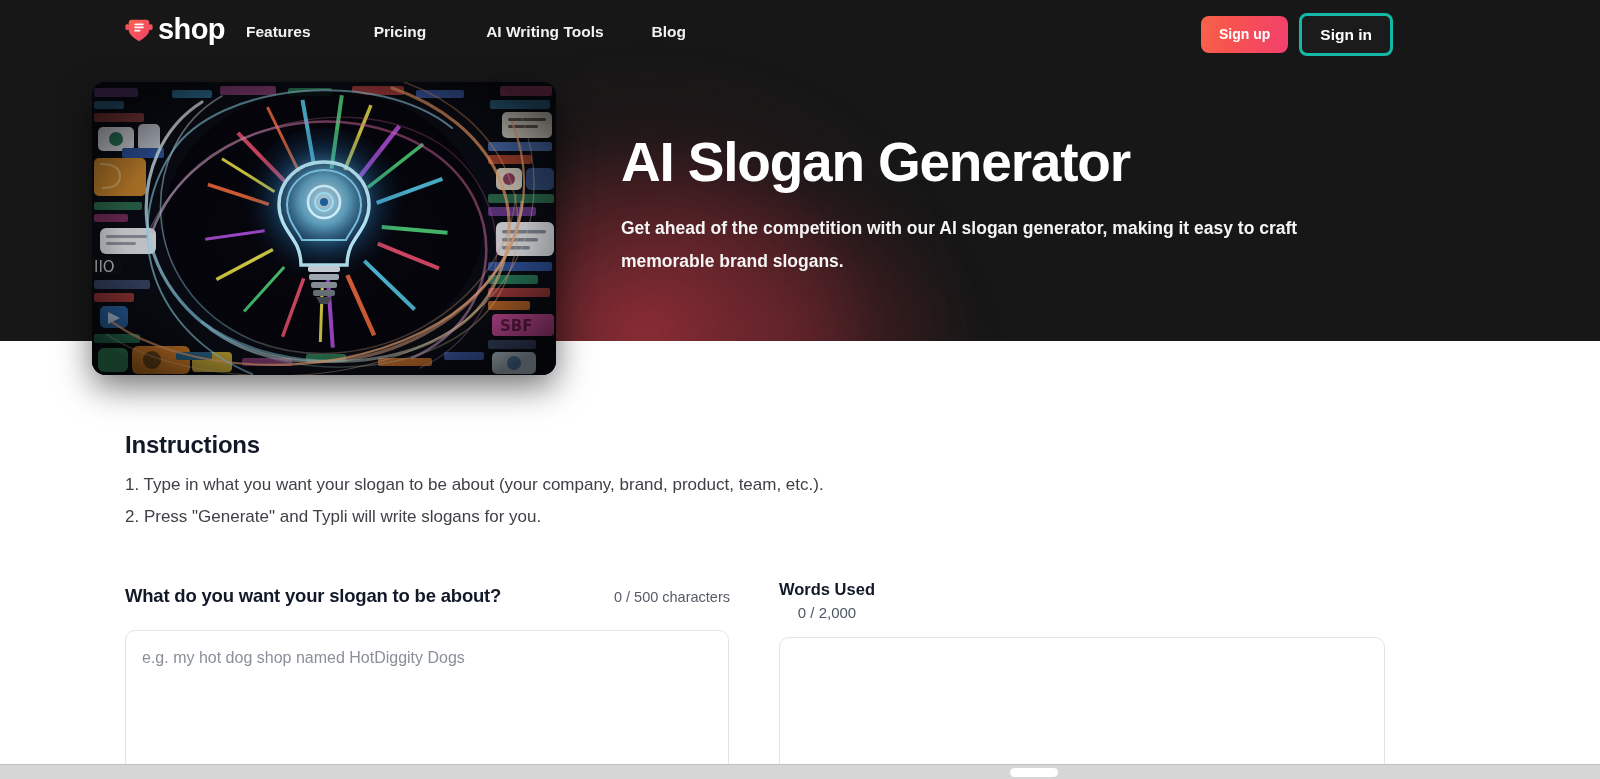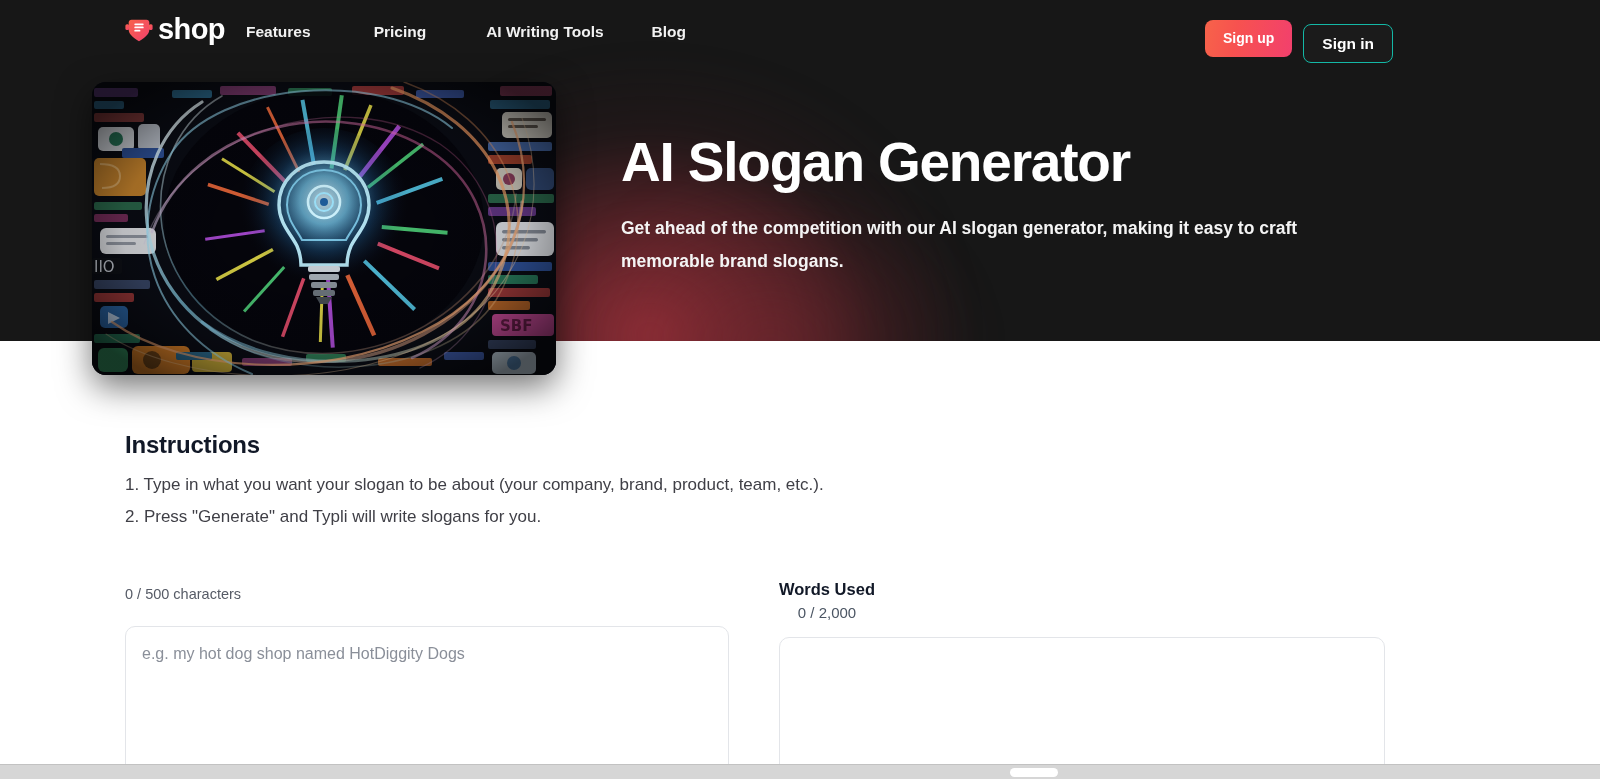--- a/index.html
+++ b/index.html
@@ -74,24 +74,23 @@
   .btn-signup {
     background: linear-gradient(100deg, #f7634a 0%, #f7524f 35%, #f2406d 100%);
     color: #fff; font-size: 14px; font-weight: 700;
     border: none; border-radius: 8px;
     padding: 9px 18px; cursor: pointer;
     line-height: 19px;
   }
   .btn-signin {
     background: #1b1b1b; color: #fff;
     font-size: 15.5px; font-weight: 700;
-    border: 1px solid #14b8a6; border-radius: 8px;
+    border: 3px solid #14b8a6; border-radius: 8px;
     padding: 9px 18px; cursor: pointer;
     line-height: 19px;
-    margin-top: 11px;
   }
 
   
   .hero-img-wrap {
     position: absolute; left: 92px; top: 82px;
     width: 464px; height: 293px;
     border-radius: 14px;
     overflow: hidden;
     box-shadow: 0 12px 34px rgba(0,0,0,0.55);
     z-index: 30;
@@ -428,20 +427,21 @@
   <div class="main">
 
     <div class="instructions">
       <h2>Instructions</h2>
       <div class="ins-line">1. Type in what you want your slogan to be about (your company, brand, product, team, etc.).</div>
       <div class="ins-line second">2. Press "Generate" and Typli will write slogans for you.</div>
     </div>
 
     <div class="left-col">
       <div class="left-head">
+        <span class="field-label">What do you want your slogan to be about?</span>
         <span class="char-count">0 / 500 characters</span>
       </div>
       <div class="input-box">
         <div class="ph">e.g. my hot dog shop named HotDiggity Dogs</div>
       </div>
     </div>
 
     <div class="right-col">
       <div class="right-head">
         <div class="words-block">

